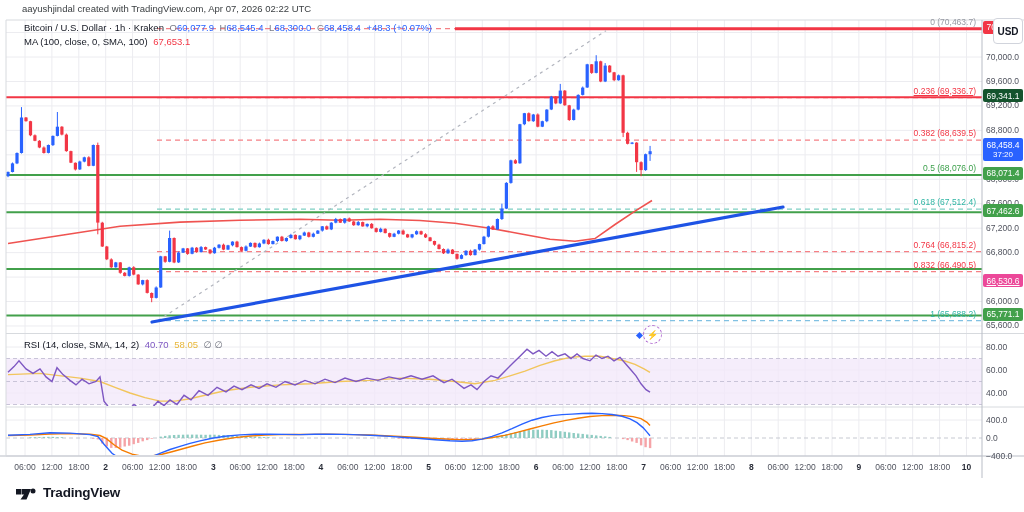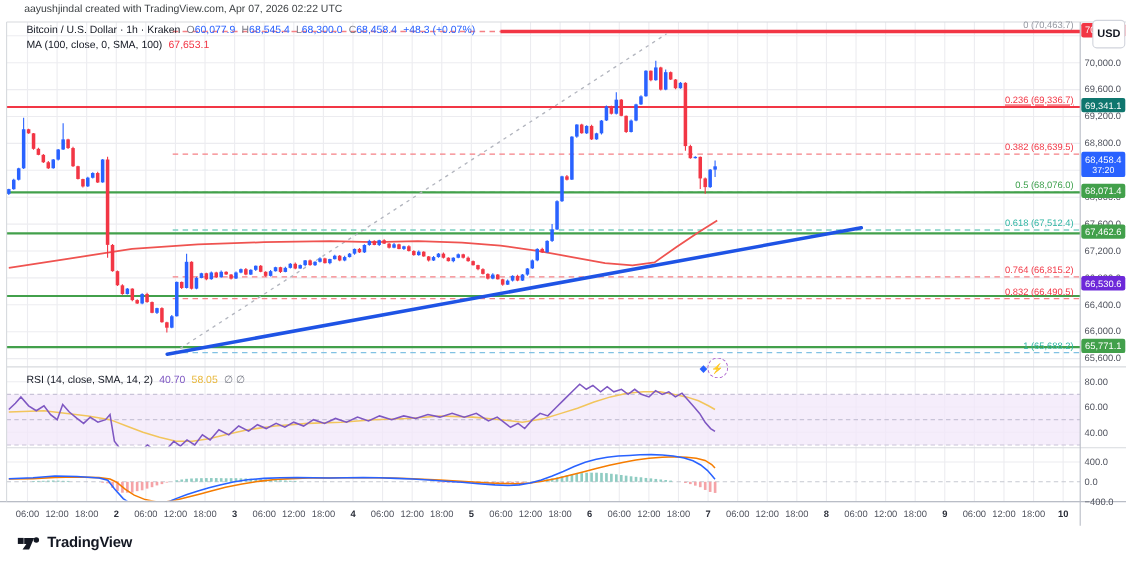--- a/index.html
+++ b/index.html
@@ -605,25 +605,25 @@
       <div class="tlbl" style="left: 966.5px; font-weight: 600; color: rgb(42, 46, 57);">10</div>
       <div class="fiblbl" style="top: 16.6512px; color: rgb(149, 152, 161);">0 (70,463.7)</div>
       <div class="fiblbl" style="top: 85.5515px; color: rgb(242, 54, 69); text-decoration: underline;">0.236 (69,336.7)</div>
       <div class="fiblbl" style="top: 128.176px; color: rgb(242, 54, 69);">0.382 (68,639.5)</div>
       <div class="fiblbl" style="top: 162.626px; color: rgb(61, 160, 76);">0.5 (68,076.0)</div>
       <div class="fiblbl" style="top: 197.082px; color: rgb(47, 181, 163);">0.618 (67,512.4)</div>
       <div class="fiblbl" style="top: 239.706px; color: rgb(242, 54, 69);">0.764 (66,815.2)</div>
       <div class="fiblbl" style="top: 259.557px; color: rgb(242, 54, 69);">0.832 (66,490.5)</div>
       <div class="fiblbl" style="top: 308.606px; color: rgb(47, 181, 163);">1 (65,688.2)</div>
       <div class="badge" style="top: 20.6512px; background: rgb(242, 54, 69);">70,463.7</div>
-      <div class="badge" style="top: 89.2825px; background: #0f766e;">69,341.1</div>
+      <div class="badge" style="top: 89.2825px; background: #14532d;">69,341.1</div>
       <div class="badge" style="top: 138.247px; background: rgb(41, 98, 255);">68,458.4<div style="font-size: 8px;">37:20</div></div>
       <div class="badge" style="top: 166.907px; background: rgb(66, 160, 75);">68,071.4</div>
       <div class="badge" style="top: 204.126px; background: rgb(66, 160, 75);">67,462.6</div>
-      <div class="badge" style="top: 251px; background: #6d28d9;">66,530.6</div>
+      <div class="badge" style="top: 274px; background: #ec4899; text-decoration: underline;">66,530.6</div>
       <div class="badge" style="top: 307.538px; background: rgb(66, 160, 75);">65,771.1</div>
     </div>
 
   <div class="usd">USD</div>
 
   <div class="bolt">⚡</div>
   <div class="bolt-dot"></div>
 
   <div class="logo">
     <svg width="22" height="15" viewBox="0 0 44 30">

